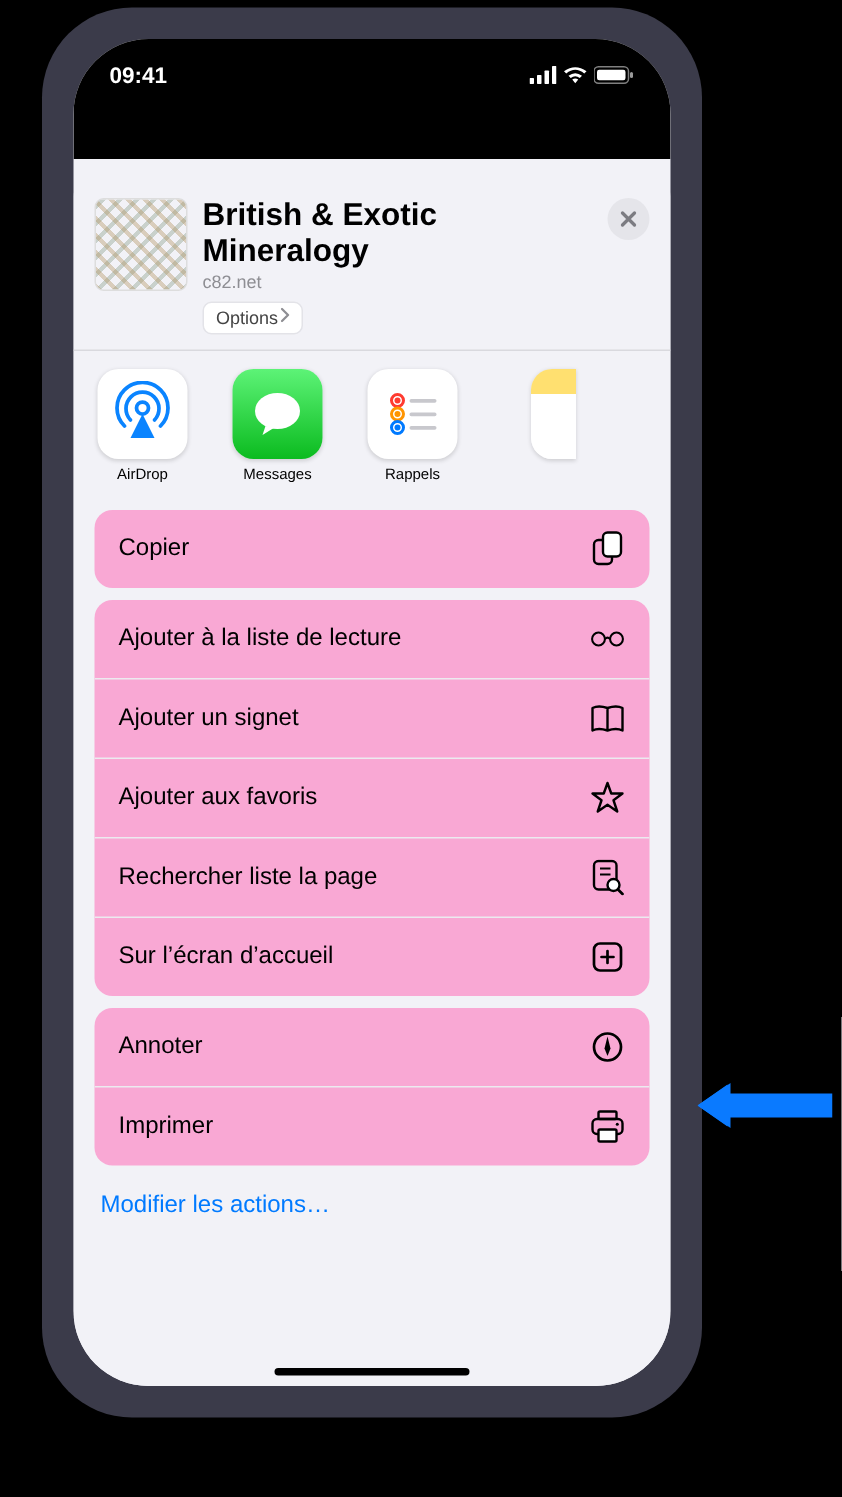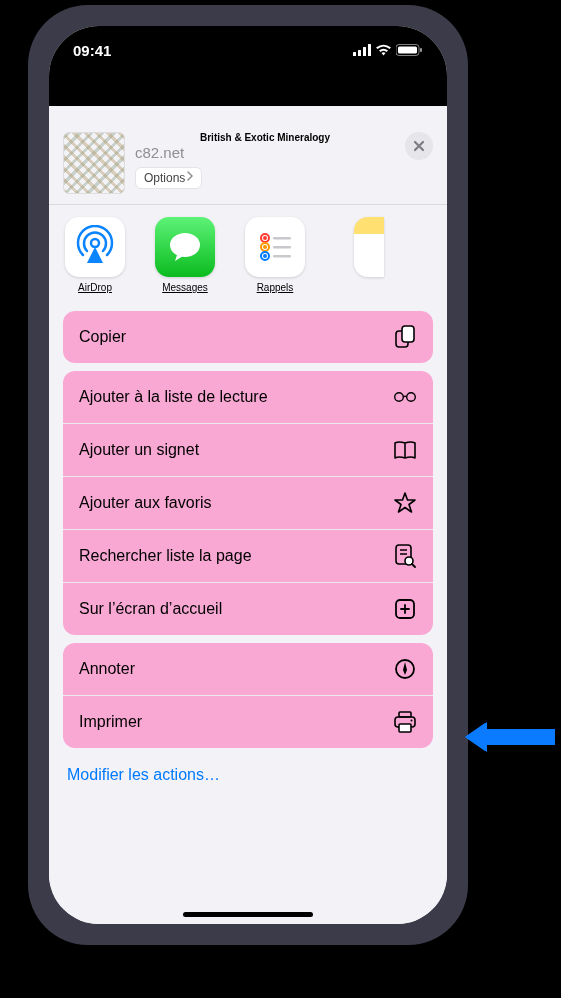--- a/index.html
+++ b/index.html
@@ -80,22 +80,22 @@
       height: 62px;
       border-radius: 6px;
       background: linear-gradient(135deg, #d4b896, #a8c4a2, #c8a4b8);
       flex-shrink: 0;
       border: 1px solid #ddd;
       background-image: 
         repeating-linear-gradient(45deg, rgba(180,150,100,.4) 0 3px, transparent 3px 8px),
         repeating-linear-gradient(-45deg, rgba(140,160,140,.4) 0 3px, transparent 3px 8px);
     }
     .header-mid { flex: 1; }
-    .title { font-weight: 600; font-size: 10px; color: #000; text-align: center; }
-    .subtitle { font-size: 15px; color: #8e8e93; margin-top: 1px; }
+    .title { font-weight: 600; font-size: 21px; color: #000; }
+    .subtitle { font-size: 12px; color: #8e8e93; margin-top: 1px; }
     .options-btn {
       display: inline-flex;
       gap: 2px;
       margin-top: 6px;
       background: #fff;
       border: 1px solid #e3e3e8;
       padding: 3px 8px;
       border-radius: 6px;
       font-size: 12px;
       color: #444;
@@ -135,21 +135,21 @@
       display: flex;
       align-items: center;
       justify-content: center;
       box-shadow: 0 1px 3px rgba(0,0,0,.15);
     }
     .app-icon.airdrop { background: #fff; }
     .app-icon.messages { background: linear-gradient(180deg, #5df377, #0bbb1f); }
     .app-icon.mail { background: linear-gradient(180deg, #1d9bf6, #1171e3); }
     .app-icon.reminders { background: #fff; }
     .app-icon.notes { background: linear-gradient(180deg, #ffe070 0%, #ffe070 28%, #fff 28%); border-radius: 14px 0 0 14px; margin-left: 8px; width: 30px;}
-    .app-label { font-size: 10px; color: #000; text-align: right; text-decoration: underline; }
+    .app-label { font-size: 10px; color: #000; text-align: right; }
     .section {
       margin: 8px 14px;
       background: #f9a8d4;
       border-radius: 12px;
       overflow: hidden;
     }
     .action-row {
       display: flex;
       justify-content: space-between;
       align-items: center;

